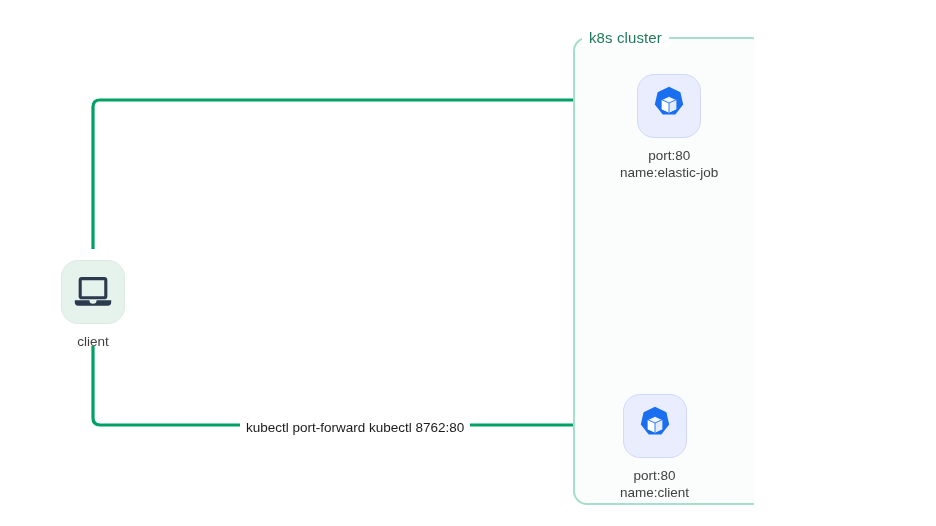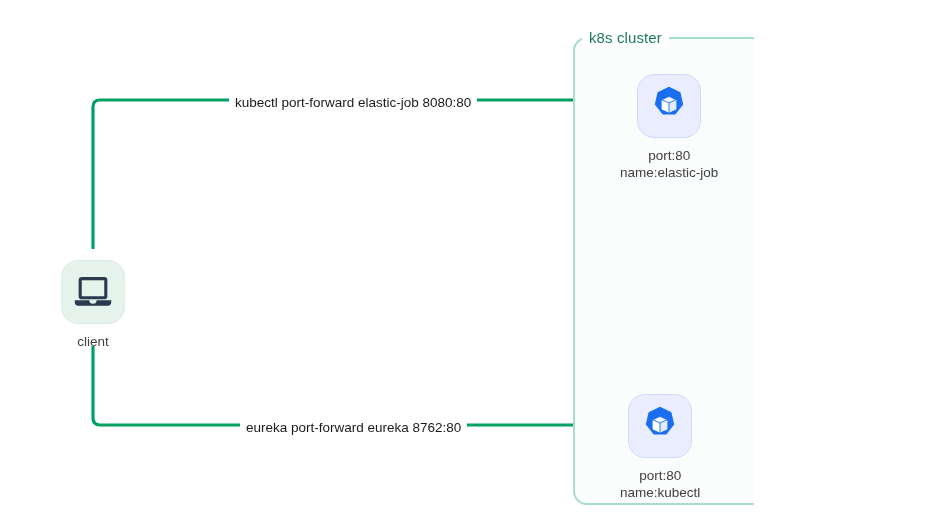--- a/index.html
+++ b/index.html
@@ -164,20 +164,19 @@
         <path d="M21 11.4 L28.2 14.7 L28.2 24.2 L21 27.5 L13.8 24.2 L13.8 14.7 z" fill="#ffffff"></path>
         <path d="M21 11.4 L28.2 14.7 L21 18.0 L13.8 14.7 z" fill="#f2f5ff"></path>
         <path d="M21 18.0 L21 27.5 L13.8 24.2 L13.8 14.7 z" fill="#ffffff"></path>
         <path d="M21 18.0 L28.2 14.7 L28.2 24.2 L21 27.5 z" fill="#e4eaff"></path>
         <path d="M21 11.4 L28.2 14.7 L21 18.0 L13.8 14.7 z" fill="none" stroke="#1a6ff0" stroke-width="0.9"></path>
         <path d="M21 18.0 L21 27.5" fill="none" stroke="#1a6ff0" stroke-width="0.9"></path>
       </svg>
     </div>
     <div class="node-caption">
       <span class="cap-line">port:80</span>
-      <span class="cap-line">name:kubectl</span>
+      <span class="cap-line">name:client</span>
     </div>
   </div>
 
-  <div class="edge-label" id="label-top">kubectl port-forward elastic-job 8080:80</div>
-  <div class="edge-label" id="label-bottom">eureka port-forward eureka 8762:80</div>
+  <div class="edge-label" id="label-bottom">kubectl port-forward kubectl 8762:80</div>
 
 </div>
 
 </body></html>

